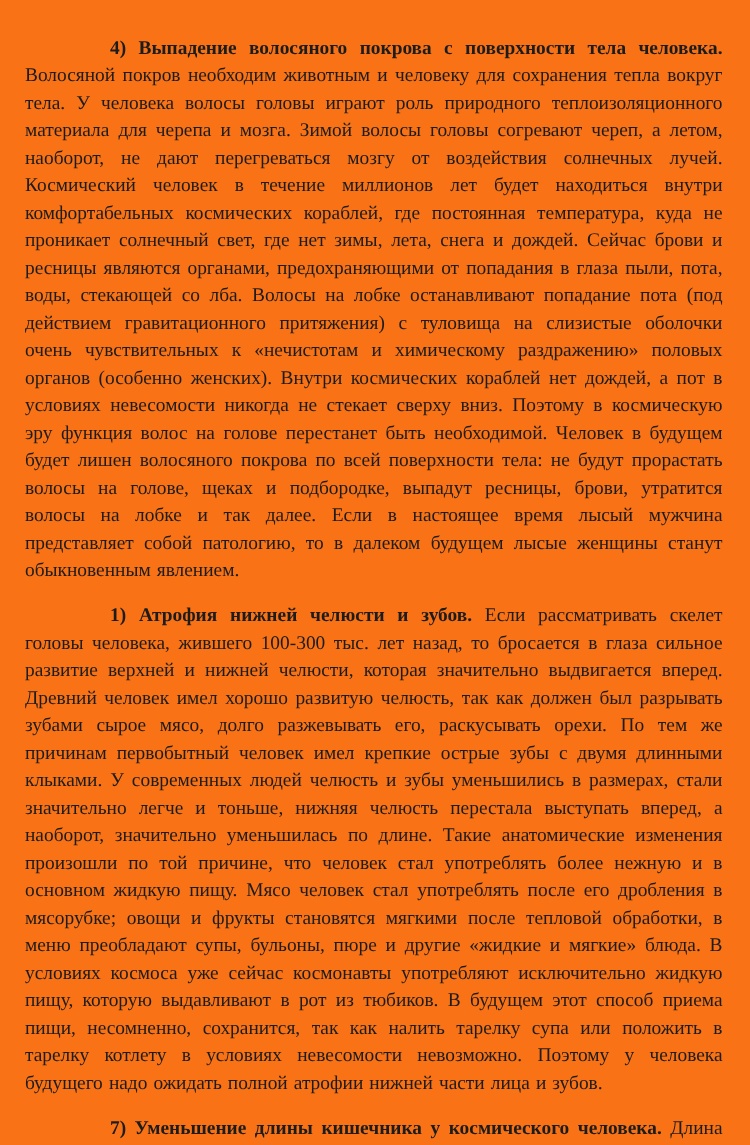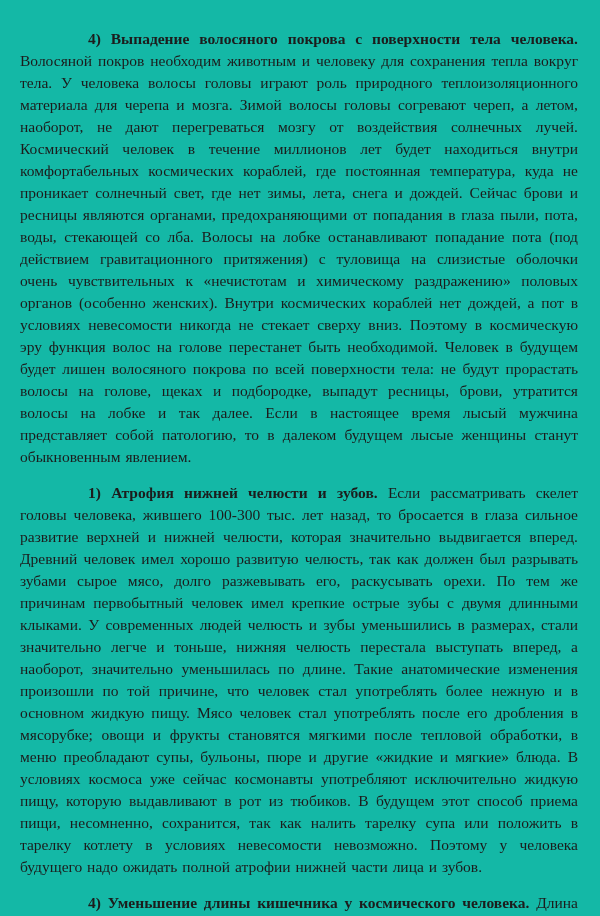--- a/index.html
+++ b/index.html
@@ -12,21 +12,21 @@
     height: 916px;
     overflow: hidden;
     font-family: "Liberation Serif", "DejaVu Serif", serif;
     color: #1c1c1c;
   }
   .page {
     box-sizing: border-box;
     width: 600px;
     height: 916px;
     padding: 28px 22px 6px 20px;
-    background: #14b8a6;
+    background: #f97316;
   }
   .para {
     margin: 0;
     font-size: 15.5px;
     line-height: 22px;
     text-align: justify;
     text-indent: 68px;
     word-spacing: 1px;
   }
   .para + .para {
@@ -45,17 +45,17 @@
     <span class="para-heading">4) Выпадение волосяного покрова с поверхности тела человека.</span>
     <span class="para-body">Волосяной покров необходим животным и человеку для сохранения тепла вокруг тела. У человека волосы головы играют роль природного теплоизоляционного материала для черепа и мозга. Зимой волосы головы согревают череп, а летом, наоборот, не дают перегреваться мозгу от воздействия солнечных лучей. Космический человек в течение миллионов лет будет находиться внутри комфортабельных космических кораблей, где постоянная температура, куда не проникает солнечный свет, где нет зимы, лета, снега и дождей. Сейчас брови и ресницы являются органами, предохраняющими от попадания в глаза пыли, пота, воды, стекающей со лба. Волосы на лобке останавливают попадание пота (под действием гравитационного притяжения) с туловища на слизистые оболочки очень чувствительных к «нечистотам и химическому раздражению» половых органов (особенно женских). Внутри космических кораблей нет дождей, а пот в условиях невесомости никогда не стекает сверху вниз. Поэтому в космическую эру функция волос на голове перестанет быть необходимой. Человек в будущем будет лишен волосяного покрова по всей поверхности тела: не будут прорастать волосы на голове, щеках и подбородке, выпадут ресницы, брови, утратится волосы на лобке и так далее. Если в настоящее время лысый мужчина представляет собой патологию, то в далеком будущем лысые женщины станут обыкновенным явлением.</span>
   </p>
 
   <p class="para">
     <span class="para-heading">1) Атрофия нижней челюсти и зубов.</span>
     <span class="para-body">Если рассматривать скелет головы человека, жившего 100-300 тыс. лет назад, то бросается в глаза сильное развитие верхней и нижней челюсти, которая значительно выдвигается вперед. Древний человек имел хорошо развитую челюсть, так как должен был разрывать зубами сырое мясо, долго разжевывать его, раскусывать орехи. По тем же причинам первобытный человек имел крепкие острые зубы с двумя длинными клыками. У современных людей челюсть и зубы уменьшились в размерах, стали значительно легче и тоньше, нижняя челюсть перестала выступать вперед, а наоборот, значительно уменьшилась по длине. Такие анатомические изменения произошли по той причине, что человек стал употреблять более нежную и в основном жидкую пищу. Мясо человек стал употреблять после его дробления в мясорубке; овощи и фрукты становятся мягкими после тепловой обработки, в меню преобладают супы, бульоны, пюре и другие «жидкие и мягкие» блюда. В условиях космоса уже сейчас космонавты употребляют исключительно жидкую пищу, которую выдавливают в рот из тюбиков. В будущем этот способ приема пищи, несомненно, сохранится, так как налить тарелку супа или положить в тарелку котлету в условиях невесомости невозможно. Поэтому у человека будущего надо ожидать полной атрофии нижней части лица и зубов.</span>
   </p>
 
   <p class="para">
-    <span class="para-heading">4) Уменьшение длины кишечника у космического человека.</span>
+    <span class="para-heading">7) Уменьшение длины кишечника у космического человека.</span>
     <span class="para-body">Длина кишечника взрослого человека более 10 м, что обеспечивает полное переваривание таких тяжелых видов пищи, как мясо, клетчатка растительного и животного происхождения и других продуктов. Человек космической эпохи будет питаться исключительно жидкой, легко усвояемой пищей, которая сможет полностью всосаться в организм уже в желудке и в начальных отделах кишечника. Если в течение миллионов лет люди будут пользоваться жидкой, легко перевариваемой пищей, то необходимость в большой длине кишечника отпадет. Длина кишечника взрослого человека через несколько миллионов лет сократится в 3 - 4 раза. Далее</span>
   </p>
 
 </div>
 
 </body></html>

